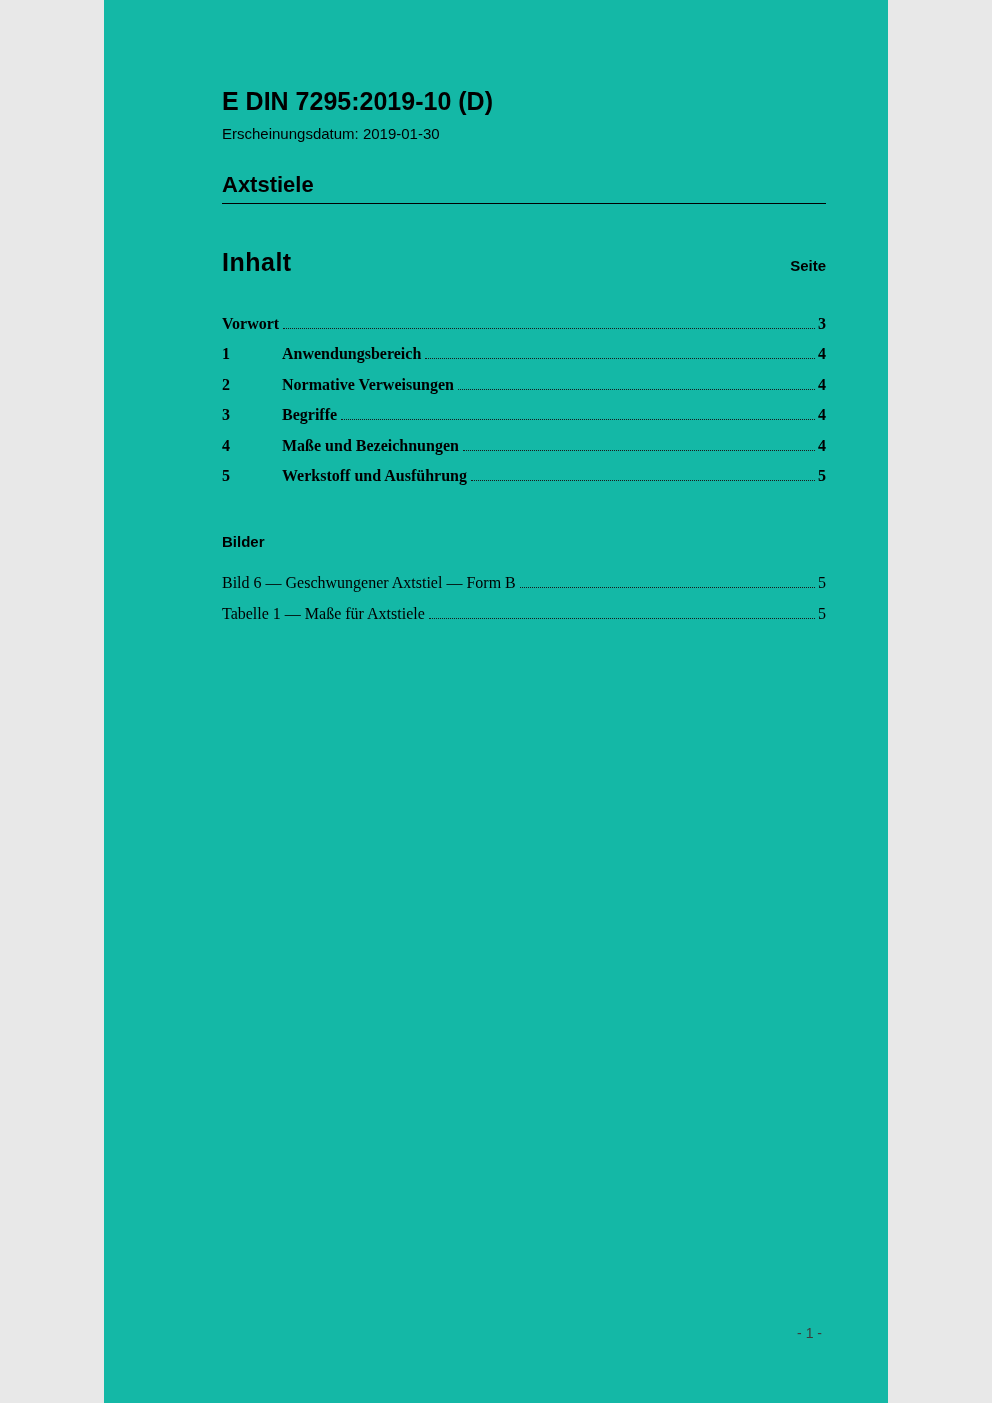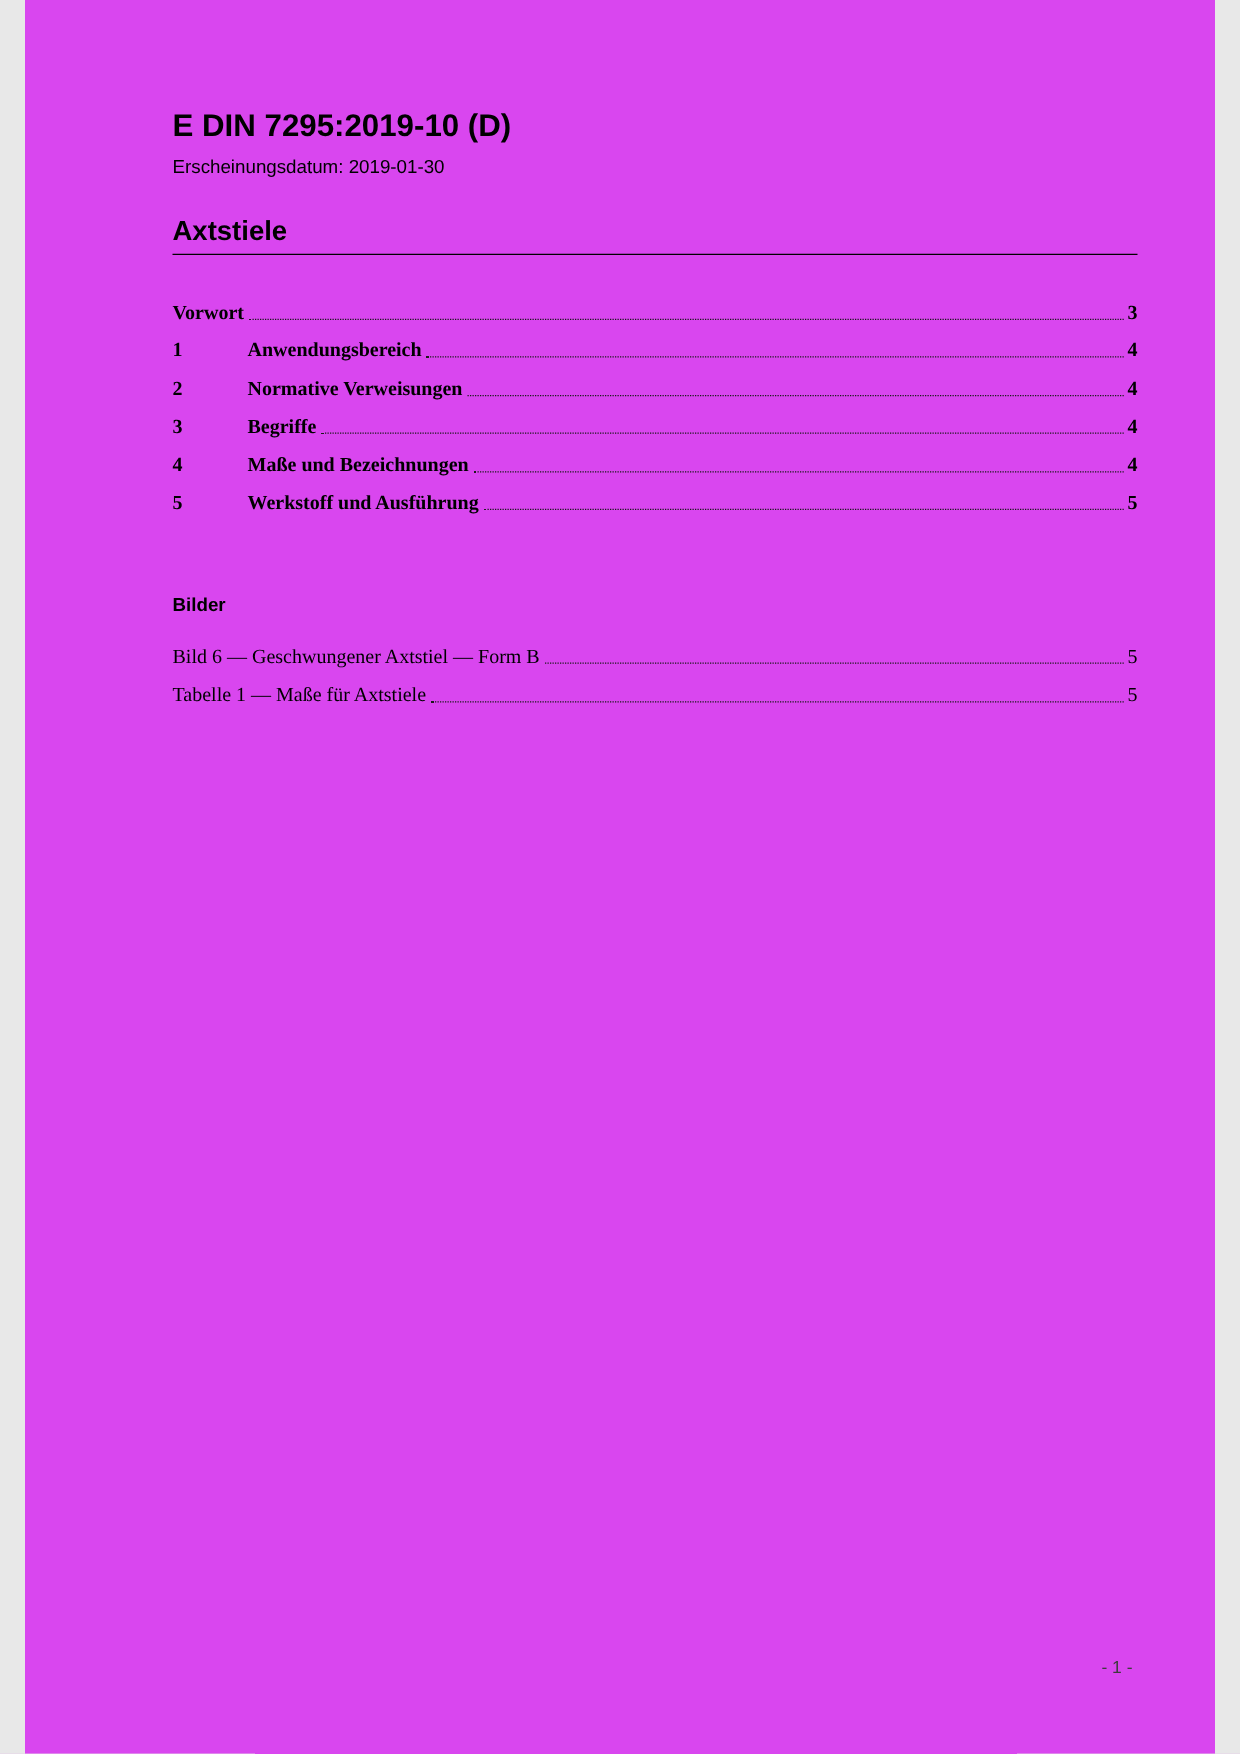--- a/index.html
+++ b/index.html
@@ -2,24 +2,24 @@
 <html><head>
 <meta charset="utf-8">
 <style>
   html, body {
     margin: 0;
     padding: 0;
     background: #e8e8e8;
   }
   .page {
     position: relative;
-    width: 952px;
+    width: 784px;
     height: 1403px;
     margin: 0 auto;
-    background: #d946ef;
+    background: #14b8a6;
     box-sizing: border-box;
     padding: 88px 62px 0 118px;
     font-family: "Liberation Sans", sans-serif;
     color: #000;
     overflow: hidden;
   }
   .doc-code {
     font-size: 25px;
     font-weight: bold;
     line-height: 1.1;
@@ -75,21 +75,21 @@
   }
   .toc-page {
     flex: 0 0 auto;
     text-align: right;
   }
   .section-heading {
     font-family: "Liberation Sans", sans-serif;
     font-size: 15px;
     font-weight: bold;
   }
-  .bilder-heading { margin-top: 64px; }
+  .bilder-heading { margin-top: 48px; }
   .bilder-list { margin-top: 24px; }
   .tabellen-heading { margin-top: 74px; }
   .tabellen-list { margin-top: 6px; }
   .entry-list {
     font-family: "Liberation Serif", serif;
     font-size: 16px;
   }
   .footer-page-num {
     position: absolute;
     right: 66px;
@@ -100,20 +100,24 @@
 </style>
 </head>
 <body>
 
 <div class="page">
 
   <div class="doc-code">E DIN 7295:2019-10 (D)</div>
   <div class="pub-date">Erscheinungsdatum: 2019-01-30</div>
   <div class="doc-title">Axtstiele</div>
 
+  <div class="inhalt-row">
+    <div class="inhalt-heading">Inhalt</div>
+    <div class="seite-label">Seite</div>
+  </div>
 
   <div class="toc">
 
     <div class="toc-row bold">
       <span class="toc-label">Vorwort</span>
       <span class="toc-leader"></span>
       <span class="toc-page">3</span>
     </div>
 
     <div class="toc-row bold">

